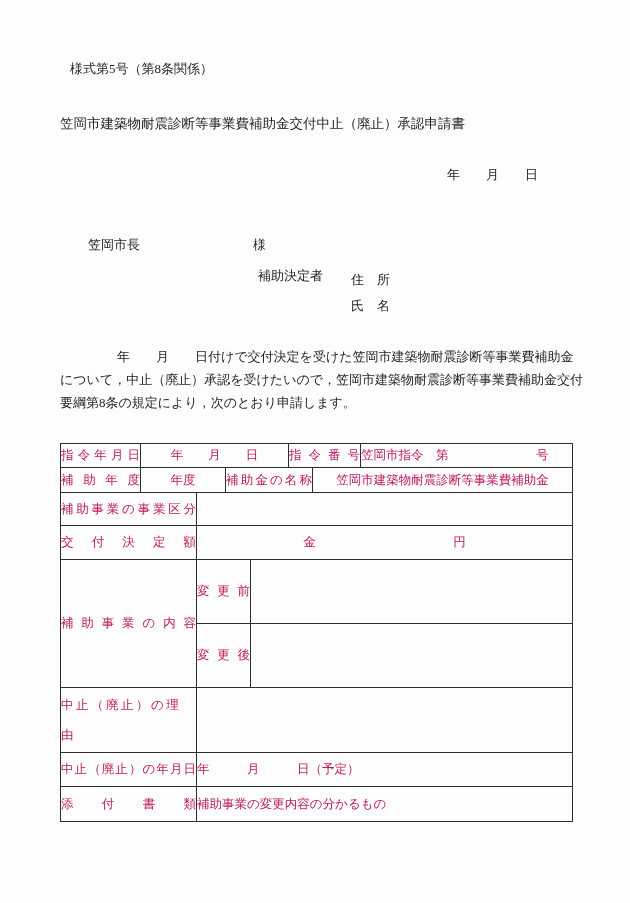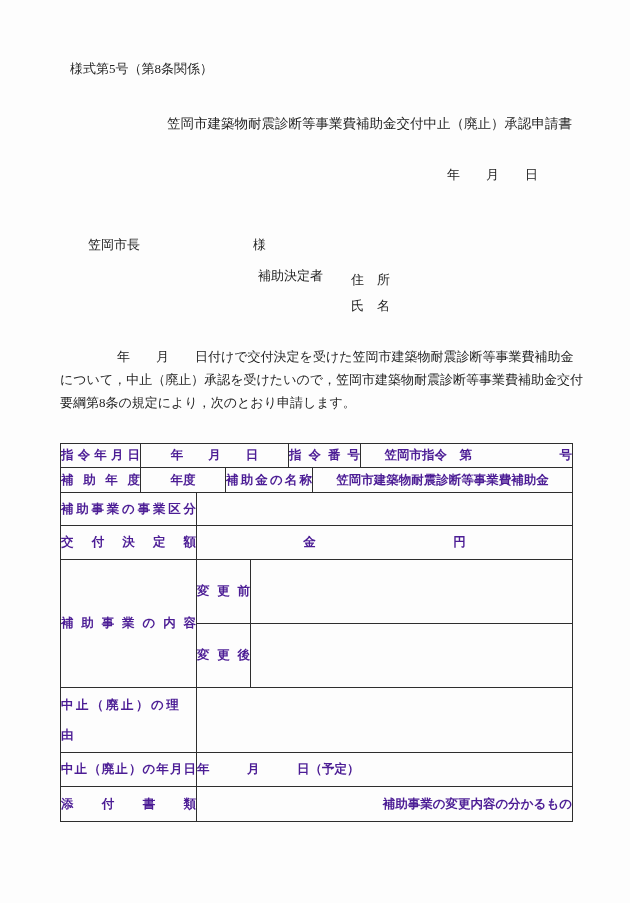--- a/index.html
+++ b/index.html
@@ -23,21 +23,21 @@
     left: 62px;
     top: 60px;
     line-height: 18px;
     white-space: pre;
     margin-left: 8px;
   }
   .doc-title {
     left: 60px;
     top: 114px;
     width: 512px;
-    text-align: right;
+    text-align: left;
     font-size: 13.5px;
     line-height: 19px;
     white-space: nowrap;
   }
   .date-line {
     right: 92px;
     top: 166px;
     line-height: 18px;
     white-space: pre;
   }
@@ -70,22 +70,21 @@
     white-space: pre;
   }
   .body-line.indent { padding-left: 57px; }
 
   .form-table-wrap { left: 60px; top: 443px; }
   table.form-table {
     border-collapse: collapse;
     table-layout: fixed;
     width: 512px;
     font-size: 12.5px;
-    color: #4c1d95;
-    font-weight: bold;
+    color: #be185d;
   }
   table.form-table td {
     border: 1px solid #2e2e2e;
     vertical-align: middle;
     padding: 0;
     overflow: hidden;
   }
   td.lbl {
     padding: 0 5px;
     text-align: justify;
@@ -93,21 +92,21 @@
     white-space: nowrap;
   }
   td.lbl-wrap {
     padding: 0 5px;
     letter-spacing: 2.5px;
     line-height: 30px;
     text-align: left;
     white-space: normal;
   }
   td.val-center { text-align: center; white-space: pre; }
-  td.val-left   { text-align: right;  white-space: pre; padding-left: 4px; }
+  td.val-left   { text-align: left;  white-space: pre; padding-left: 4px; }
   td.val-right  { text-align: center; white-space: pre; padding-right: 6px; }
   td.val-indent { text-align: left;  white-space: pre; padding-left: 86px; margin-left: 28px; }
 
   tr.r-h24 { height: 24px; }
   tr.r-h25 { height: 25px; }
   tr.r-h33 { height: 33px; }
   tr.r-h34 { height: 34px; }
   tr.r-h35 { height: 35px; }
   tr.r-h64 { height: 64px; }
   tr.r-h65 { height: 65px; }

